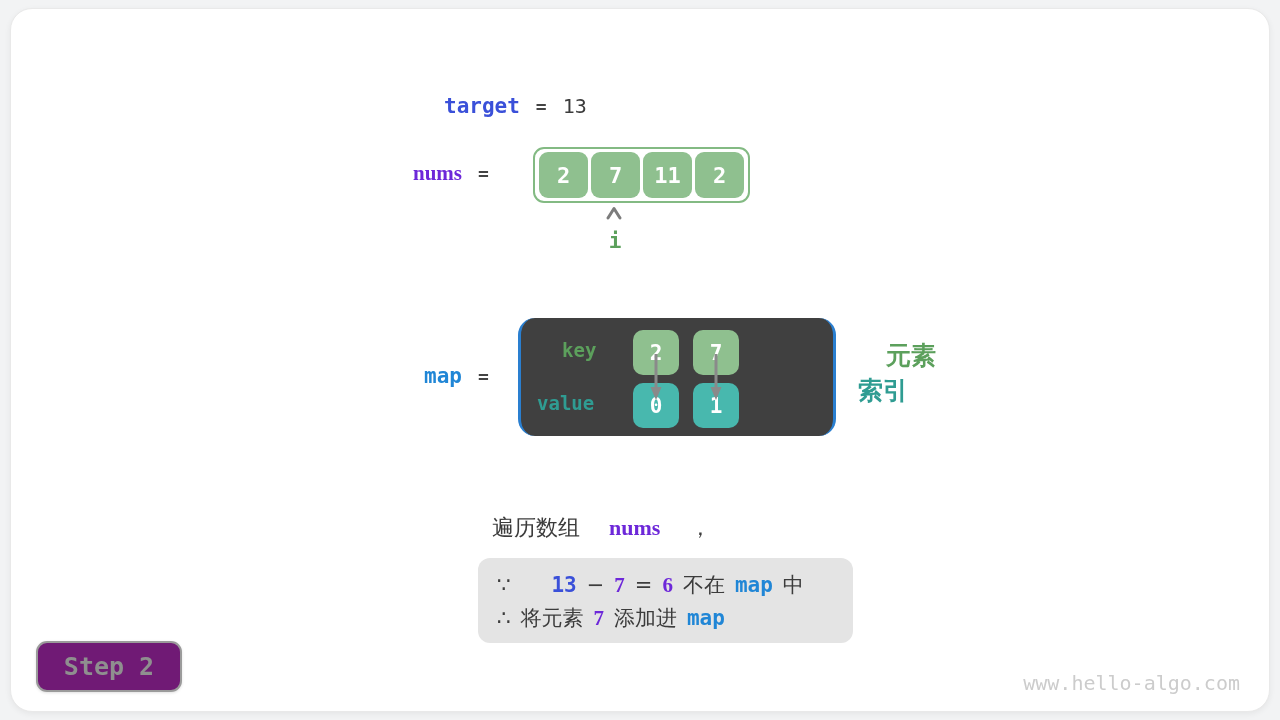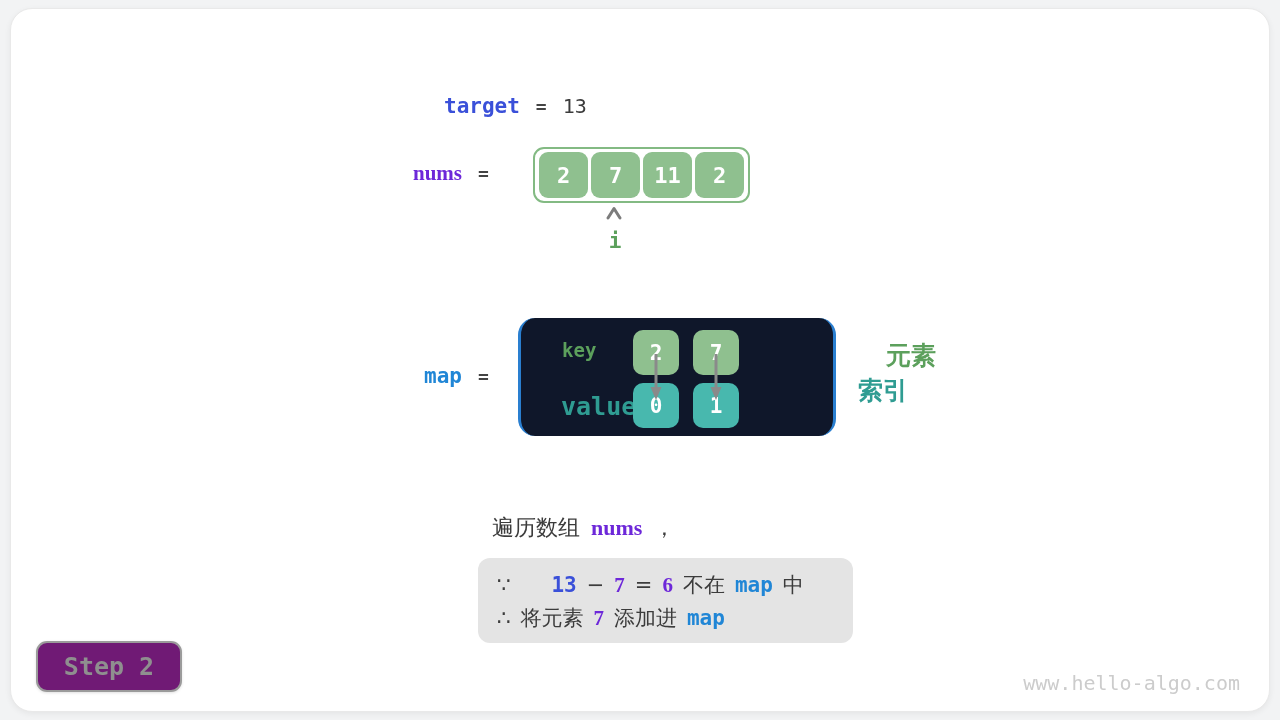--- a/index.html
+++ b/index.html
@@ -70,33 +70,33 @@
   .map-line {
     position: absolute; left: 424px; top: 364px;
     display: flex; align-items: baseline; gap: 16px;
     font-size: 21px;
   }
 
   
   .map-box {
     position: absolute; left: 518px; top: 318px;
     width: 318px; height: 118px;
-    background: #0f172a;
+    background: #404040;
     border-left: 3px solid #2a7fd0;
     border-right: 3px solid #2a7fd0;
     border-radius: 17px;
   }
   .map-key-label {
     position: absolute; left: 41px; top: 21px;
     color: #5ca05c; font-weight: bold; font-size: 19px;
     font-family: "DejaVu Sans Mono", "Liberation Mono", monospace;
   }
   .map-value-label {
-    position: absolute; left: 40px; top: 74px;
-    color: #2f9c92; font-weight: bold; font-size: 25px;
+    position: absolute; left: 16px; top: 74px;
+    color: #2f9c92; font-weight: bold; font-size: 19px;
     font-family: "DejaVu Sans Mono", "Liberation Mono", monospace;
   }
   .map-cell {
     position: absolute;
     width: 46px; height: 45px;
     border-radius: 10px;
     color: #ffffff; font-size: 21px; font-weight: bold;
     font-family: "DejaVu Sans Mono", "Liberation Mono", monospace;
     display: flex; align-items: center; justify-content: center;
   }
@@ -113,21 +113,21 @@
     color: #5ca05c; font-weight: bold; font-size: 25px;
   }
   .side-label-index {
     position: absolute; left: 858px; top: 374px;
     color: #2f9c92; font-weight: bold; font-size: 25px;
   }
 
   
   .caption {
     position: absolute; left: 492px; top: 513px;
-    display: flex; align-items: baseline; gap: 11px;
+    display: flex; align-items: baseline; gap: 29px;
     font-size: 22px; color: #3c3c3c;
   }
   .caption .kw-green { font-size: 22px; }
 
   
   .note {
     position: absolute; left: 478px; top: 558px;
     width: 375px; height: 85px;
     background: #e4e4e4;
     border-radius: 12px;

